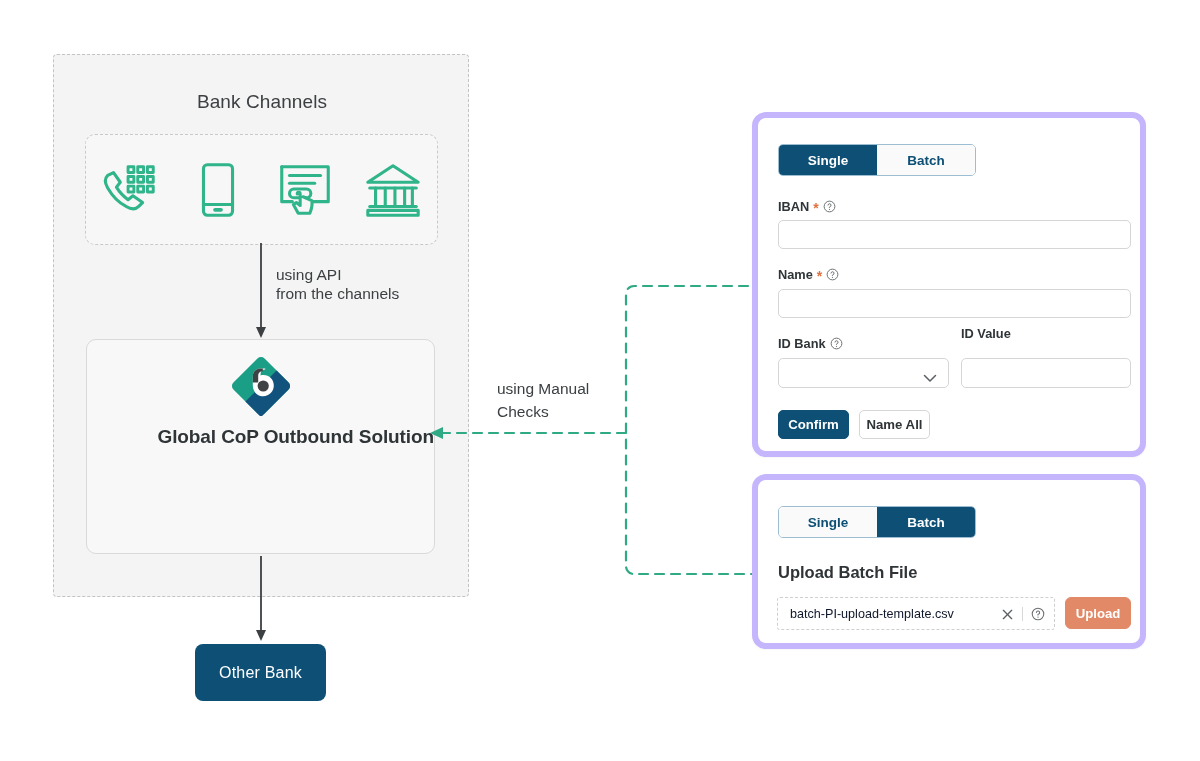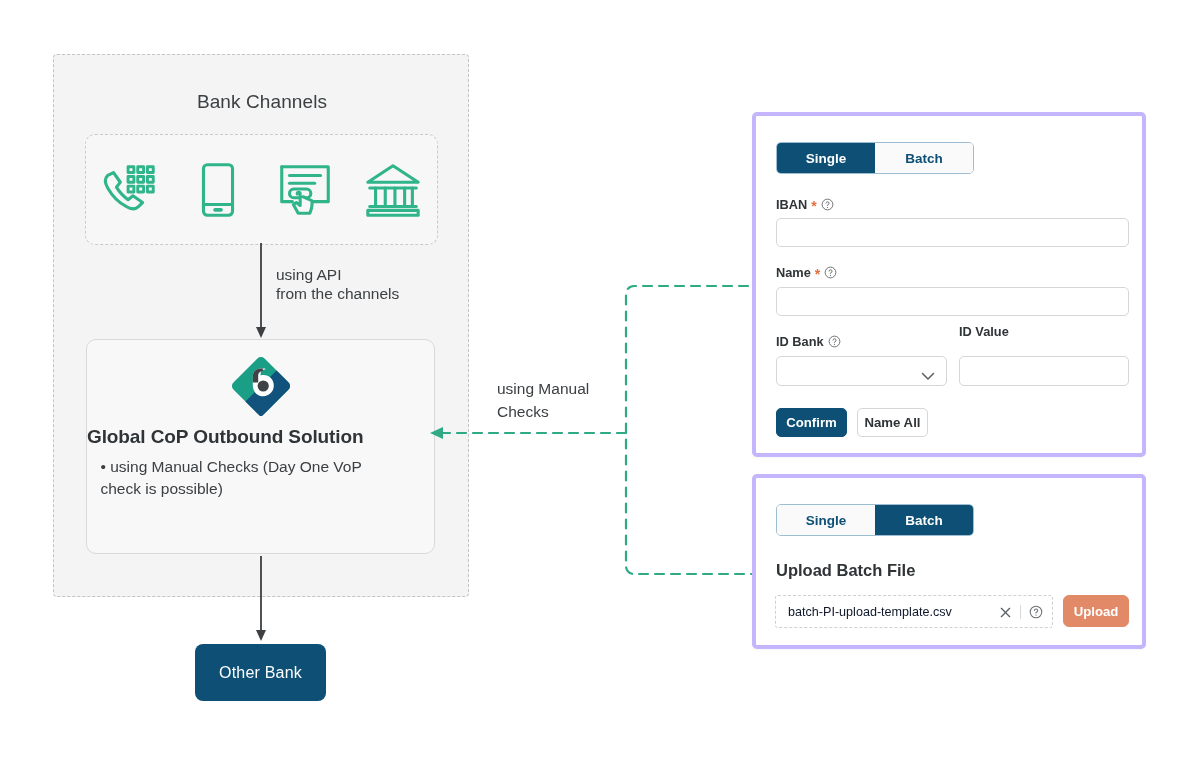--- a/index.html
+++ b/index.html
@@ -85,21 +85,21 @@
   .solution-card {
     position: absolute;
     left: 86px;
     top: 339px;
     width: 349px;
     height: 215px;
     background: #f8f8f8;
     border: 1px solid #d9d9d9;
     border-radius: 10px;
     box-sizing: border-box;
-    text-align: left;
+    text-align: right;
   }
   .logo-wrap {
     margin-top: 16px;
     display: flex;
     justify-content: center;
   }
   .solution-title {
     margin-top: 10px;
     font-size: 19px;
     font-weight: bold;
@@ -155,22 +155,22 @@
     font-size: 15.5px;
     line-height: 23px;
     color: #3c4043;
     white-space: pre-line;
   }
 
   
   .panel {
     position: absolute;
     background: #ffffff;
-    border: 4px solid #c4b5fd;
-    border-radius: 5px;
+    border: 6px solid #c4b5fd;
+    border-radius: 14px;
     box-sizing: border-box;
     box-shadow: 0 1px 2px rgba(0,0,0,.04);
     padding-left: 14px;
   }
   .panel-single { left: 752px; top: 112px; width: 394px; height: 345px; }
   .panel-batch  { left: 752px; top: 474px; width: 394px; height: 175px; }
 
   
   .segmented {
     position: absolute;
@@ -365,22 +365,20 @@
         </g>
         <path d="M29.5 12.5c-4.4 0-7.7 3.2-7.7 7.7v9.4c0 6 4.6 10.6 10.4 10.6
                  6 0 10.6-4.7 10.6-10.6 0-5.9-4.5-10.5-10.3-10.5-1.1 0-2 .1-2.9.4v-1.7
                  c0-2.6 1.7-4.3 4.3-4.3h.3V12.5z" fill="#ffffff"></path>
         <path d="M29.5 12.5c-4.4 0-7.7 3.2-7.7 7.7v6.2h5.4v-6.9c0-2.6 1.7-4.3 4.3-4.3h.3V12.5z" fill="#3f4346"></path>
         <circle cx="32.2" cy="30" r="5.6" fill="#3f4346"></circle>
       </svg>
     </div>
     <div class="solution-title">Global CoP Outbound Solution</div>
     <div class="solution-bullets">
-      <div>•  using Manual Checks (Day One VoP
-check is possible)</div>
     </div>
   </div>
 
   <span class="arrow-down2">
     <svg viewBox="0 0 14 86" width="14" height="86">
       <line x1="7" y1="0" x2="7" y2="76" stroke="#3c4043" stroke-width="1.8"></line>
       <polygon points="7,85 2,74 12,74" fill="#3c4043"></polygon>
     </svg>
   </span>
 

